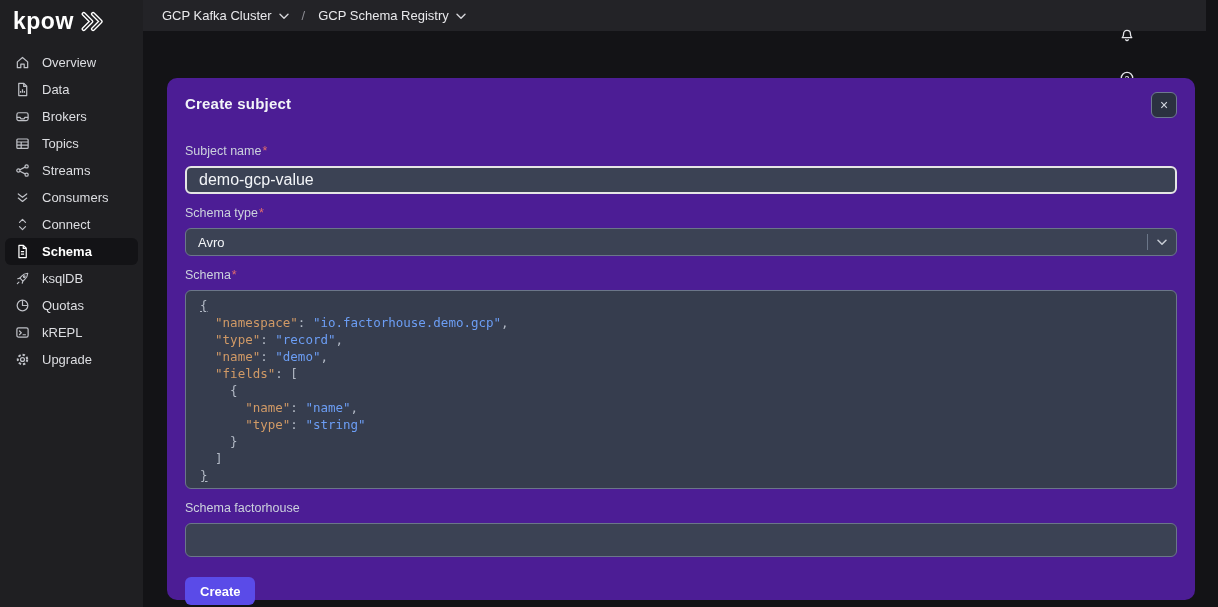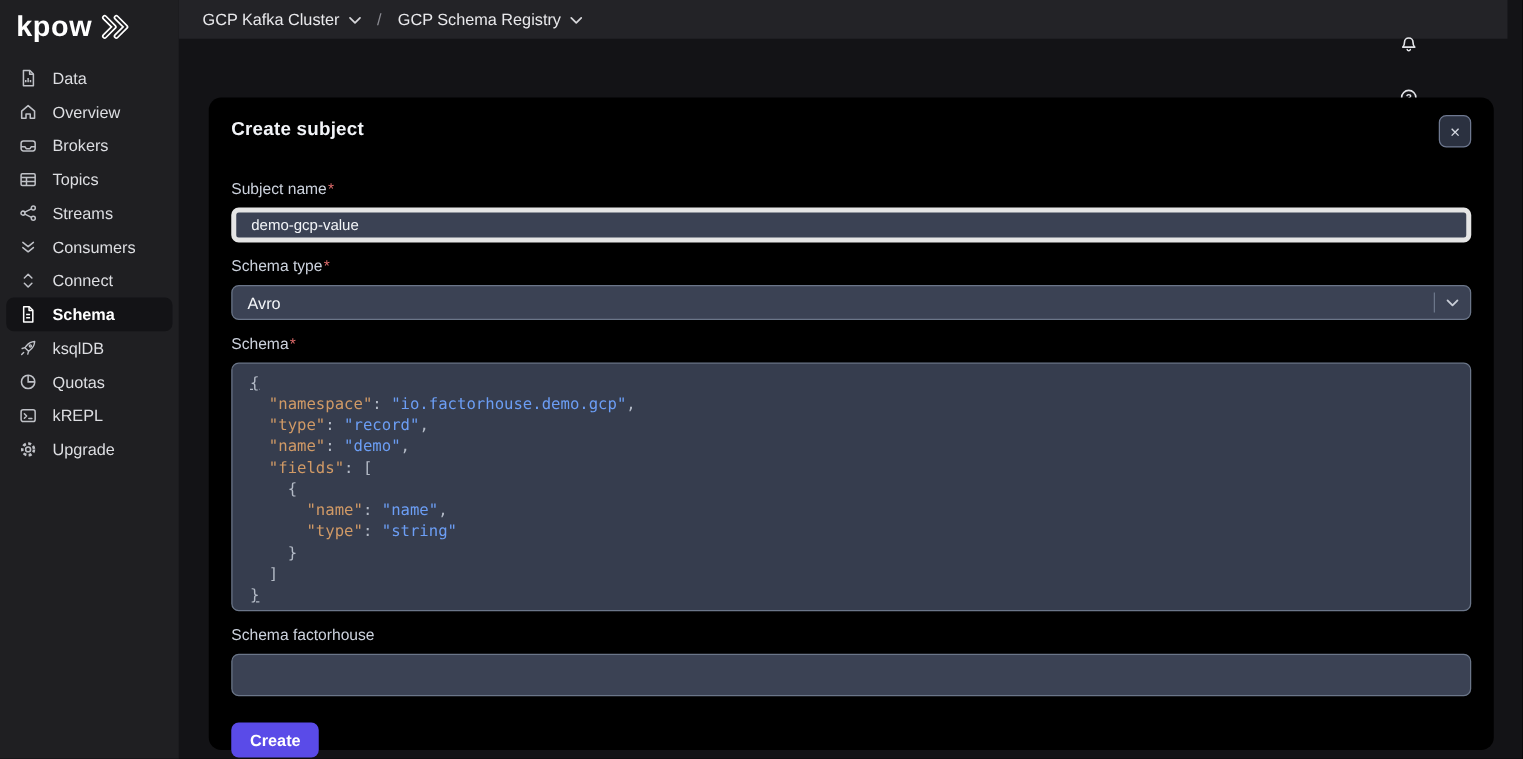--- a/index.html
+++ b/index.html
@@ -27,34 +27,34 @@
   .nav-item { height:27px; display:flex; align-items:center; gap:12px; padding:0 8px 0 10px;
               border-radius:6px; cursor:pointer; }
   .nav-item .nicon { width:15px; height:15px; color:#bfc1c7; display:flex; }
   .nav-item .nlabel { font-size:13px; color:#dddee2; }
   .nav-item.active { background:#131316; }
   .nav-item.active .nlabel { color:#ffffff; font-weight:700; }
   .nav-item.active .nicon { color:#ffffff; }
 
   
   .card { position:absolute; left:167px; top:78px; width:1028px; height:522px;
-          background:#000000; border-radius:10px; padding:16px 18px; }
+          background:#4c1d95; border-radius:10px; padding:16px 18px; }
   .card-head { display:flex; align-items:flex-start; justify-content:space-between; }
   .card-title { font-size:15px; font-weight:700; color:#f2f4f8; line-height:20px; letter-spacing:.2px; }
   .close-btn { width:26px; height:26px; border:1px solid #6e7890; border-radius:6px; background:#2b3140;
                color:#d5d9e1; font-size:14px; line-height:24px; text-align:center; cursor:pointer;
                margin-top:-2px; }
 
   .fgroup { margin-top:12px; }
   .fgroup.first { margin-top:26px; }
   .flabel { font-size:12.5px; line-height:15px; color:#ccd2dd; margin-bottom:7px; }
   .req { color:#e06c6c; margin-left:1px; }
 
-  .tinput { width:100%; height:28px; background:#3b4254; border:4px solid #e5e5e5; border-radius:6px;
-            color:#f3f5f8; font-size:12px; font-family:"Liberation Sans", sans-serif; padding:0 12px;
+  .tinput { width:100%; height:28px; background:#3b4254; border:2px solid #e5e5e5; border-radius:6px;
+            color:#f3f5f8; font-size:16px; font-family:"Liberation Sans", sans-serif; padding:0 12px;
             outline:none; }
   .selectbox { width:100%; height:28px; background:#3b4254; border:1px solid #6b7689; border-radius:6px;
                display:flex; align-items:center; font-size:13px; color:#f3f5f8; padding:0 0 0 12px;
                cursor:pointer; }
   .selectbox .sel-value { flex:1; }
   .sel-divider { width:1px; height:16px; background:#6b7689; }
   .sel-caret { width:28px; display:flex; align-items:center; justify-content:center; color:#c8cdd6; }
 
   .editor { height:199px; background:#363d4e; border:1px solid #6b7689; border-radius:6px;
             padding:6px 14px; overflow:hidden; cursor:text; }
@@ -90,35 +90,35 @@
           <path d="M14 3 l8 8 -8 8" stroke="#ffffff" stroke-width="4.6" stroke-linecap="round" stroke-linejoin="round"></path>
           <path d="M14 3 l8 8 -8 8" stroke="#1f1f22" stroke-width="1.7" stroke-linecap="round" stroke-linejoin="round"></path>
         </svg>
       </span>
     </div>
     <div class="nav">
 
       <div class="nav-item">
         <span class="nicon">
           <svg width="15" height="15" viewBox="0 0 16 16" fill="none" stroke="currentColor" stroke-width="1.3" stroke-linejoin="round">
+              <path d="M2.5 7.3 8 2.6l5.5 4.7v6.2H9.8V9.8H6.2v3.7H2.5Z"></path>
+            </svg>
+        </span>
+        <span class="nlabel">Overview</span>
+      </div>
+
+      <div class="nav-item">
+        <span class="nicon">
+          <svg width="15" height="15" viewBox="0 0 16 16" fill="none" stroke="currentColor" stroke-width="1.3" stroke-linejoin="round">
               <path d="M4 1.5h5.5l3 3v10H4Z"></path>
               <path d="M9.3 1.7v3h3"></path>
               <path d="M6 11.5v-2M8 11.5V7.8M10 11.5V9.5"></path>
             </svg>
         </span>
         <span class="nlabel">Data</span>
-      </div>
-
-      <div class="nav-item">
-        <span class="nicon">
-          <svg width="15" height="15" viewBox="0 0 16 16" fill="none" stroke="currentColor" stroke-width="1.3" stroke-linejoin="round">
-              <path d="M2.5 7.3 8 2.6l5.5 4.7v6.2H9.8V9.8H6.2v3.7H2.5Z"></path>
-            </svg>
-        </span>
-        <span class="nlabel">Overview</span>
       </div>
 
       <div class="nav-item">
         <span class="nicon">
           <svg width="15" height="15" viewBox="0 0 16 16" fill="none" stroke="currentColor" stroke-width="1.3" stroke-linejoin="round">
               <rect x="2" y="4" width="12" height="8.5" rx="2"></rect>
               <path d="M2 9h3.4l1 1.6h3.2l1-1.6H14"></path>
             </svg>
         </span>
         <span class="nlabel">Brokers</span>

